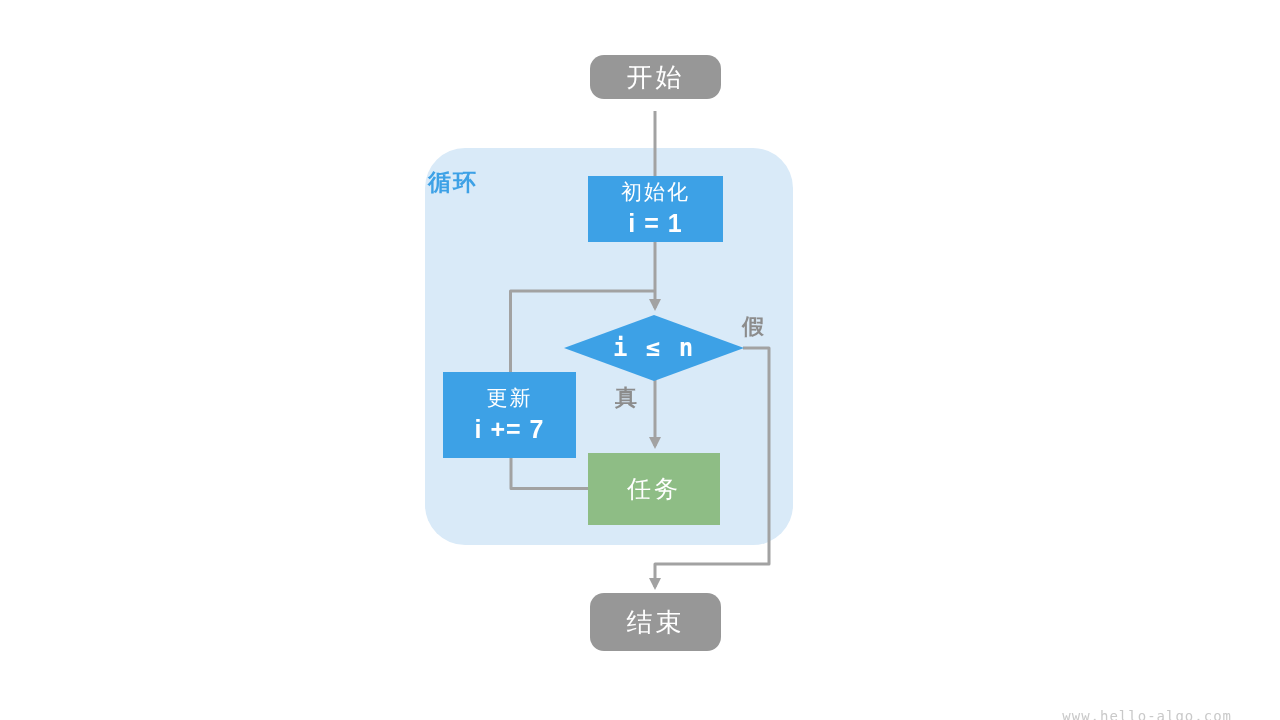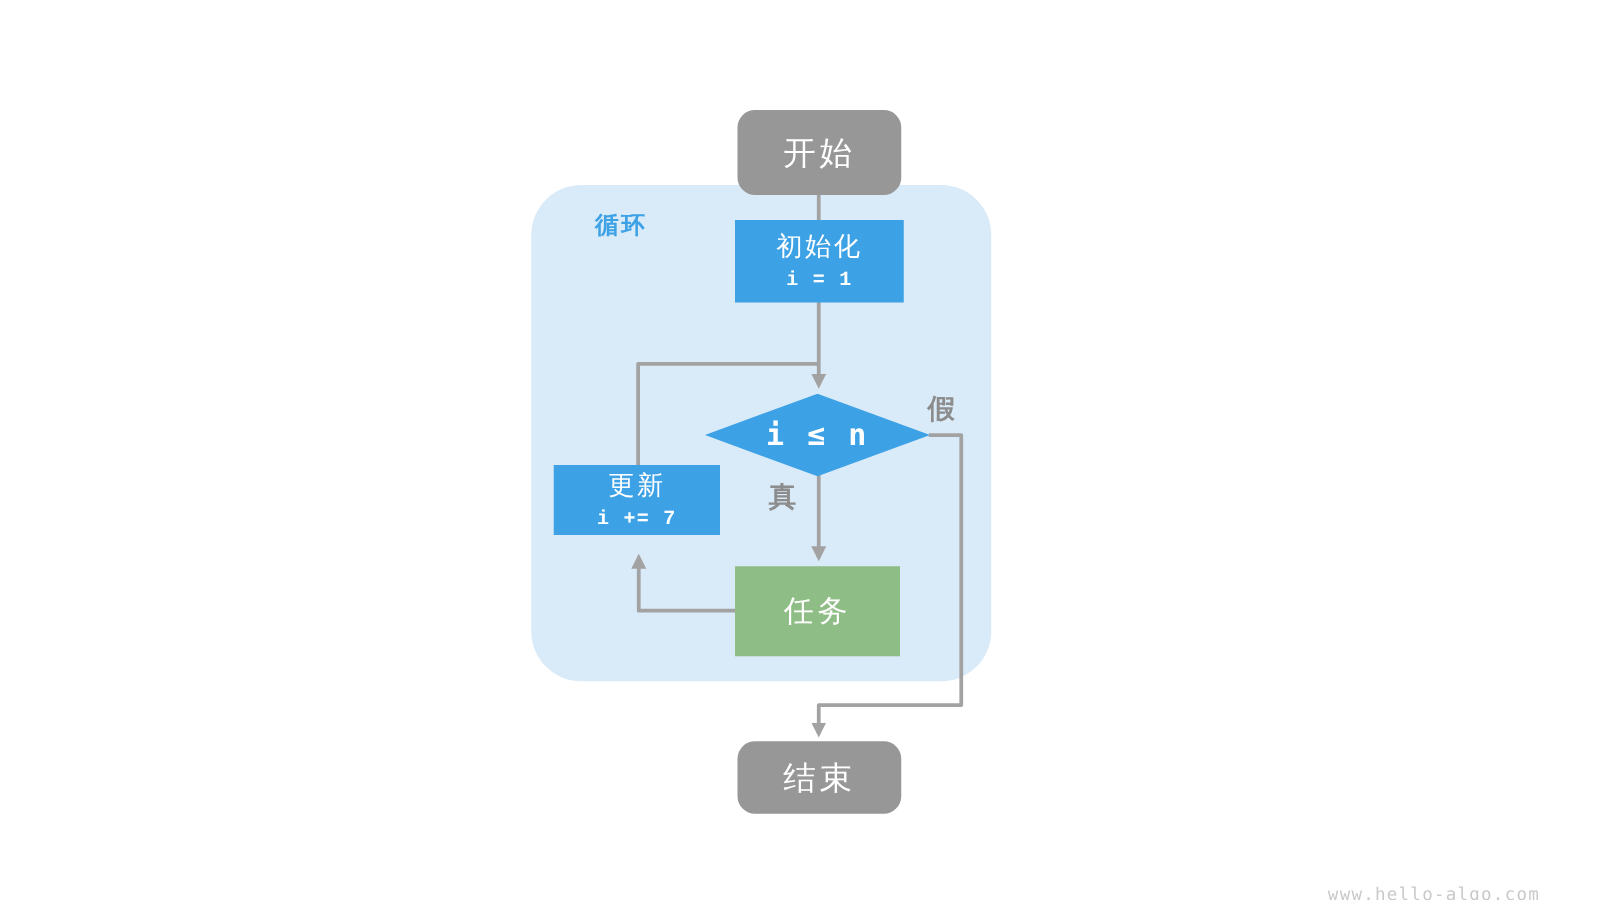--- a/index.html
+++ b/index.html
@@ -20,22 +20,22 @@
     font-family:"Liberation Sans", sans-serif;
   }
   .loop-box{
     position:absolute;
     left:425px;top:148px;width:368px;height:397px;
     background:var(--light-blue);
     border-radius:40px;
   }
   .loop-title{
     position:absolute;
-    left:476px;top:167px;
-    font-size:19px;font-weight:bold;
+    left:428px;top:167px;
+    font-size:23px;font-weight:bold;
     color:var(--blue);
     letter-spacing:2px;
   }
   .edge-layer{position:absolute;left:0;top:0;width:1280px;height:720px;}
   .edge{
     fill:none;
     stroke:var(--line-gray);
     stroke-width:3;
     stroke-linejoin:round;
   }
@@ -53,22 +53,22 @@
     font-size:26px;font-weight:500;
     letter-spacing:3px;
   }
   .process{
     background:var(--blue);
     font-size:21px;font-weight:500;
     letter-spacing:2px;
     line-height:1.4;
   }
   .process .code{
-    font-family:Liberation Mono, monospace;
-    font-size:16px;font-weight:bold;
+    font-family:Liberation Sans, sans-serif;
+    font-size:25px;font-weight:bold;
     letter-spacing:1px;
   }
   .task-node{
     background:var(--green);
     font-size:24px;font-weight:500;
     letter-spacing:3px;
   }
   .diamond{
     background:var(--blue);
     clip-path:polygon(50% 0, 100% 50%, 50% 100%, 0 50%);
@@ -104,37 +104,37 @@
         <path class="arrow-head" d="M0,0 L12,6 L0,12 Z"></path>
       </marker>
     </defs>
     <path class="edge" marker-end="url(#arrow)" d="M 655 111 L 655 308"></path>
     <path class="edge" d="M 510.5 373 L 510.5 291 L 656 291"></path>
     <path class="edge" marker-end="url(#arrow)" d="M 655 380 L 655 446"></path>
     <path class="edge" marker-end="url(#arrow)" d="M 589 488.5 L 511 488.5 L 511 446"></path>
     <path class="edge" marker-end="url(#arrow)" d="M 743 348 L 769 348 L 769 564 L 655 564 L 655 587"></path>
   </svg>
 
-  <div class="node terminal" style="left:590px;top:55px;width:131px;height:68px;margin-top:33px;">
+  <div class="node terminal" style="left:590px;top:55px;width:131px;height:44px;">
     <span>开始</span>
   </div>
 
   <div class="node process" style="left:588px;top:176px;width:135px;height:66px;">
     <span>初始化</span>
     <span class="code">i = 1</span>
   </div>
 
   <div class="node diamond" style="left:564px;top:315px;width:180px;height:66px;">
     <span>i ≤ n</span>
   </div>
 
   <div class="branch-label" style="left:742px;top:312px;">假</div>
   <div class="branch-label" style="left:615px;top:383px;">真</div>
 
-  <div class="node process" style="left:443px;top:372px;width:133px;height:56px;text-align:center;">
+  <div class="node process" style="left:443px;top:372px;width:133px;height:86px;text-align:center;">
     <span>更新</span>
     <span class="code">i += 7</span>
   </div>
 
   <div class="node task-node" style="left:588px;top:453px;width:132px;height:72px;">
     <span>任务</span>
   </div>
 
   <div class="node terminal" style="left:590px;top:593px;width:131px;height:58px;">
     <span>结束</span>

